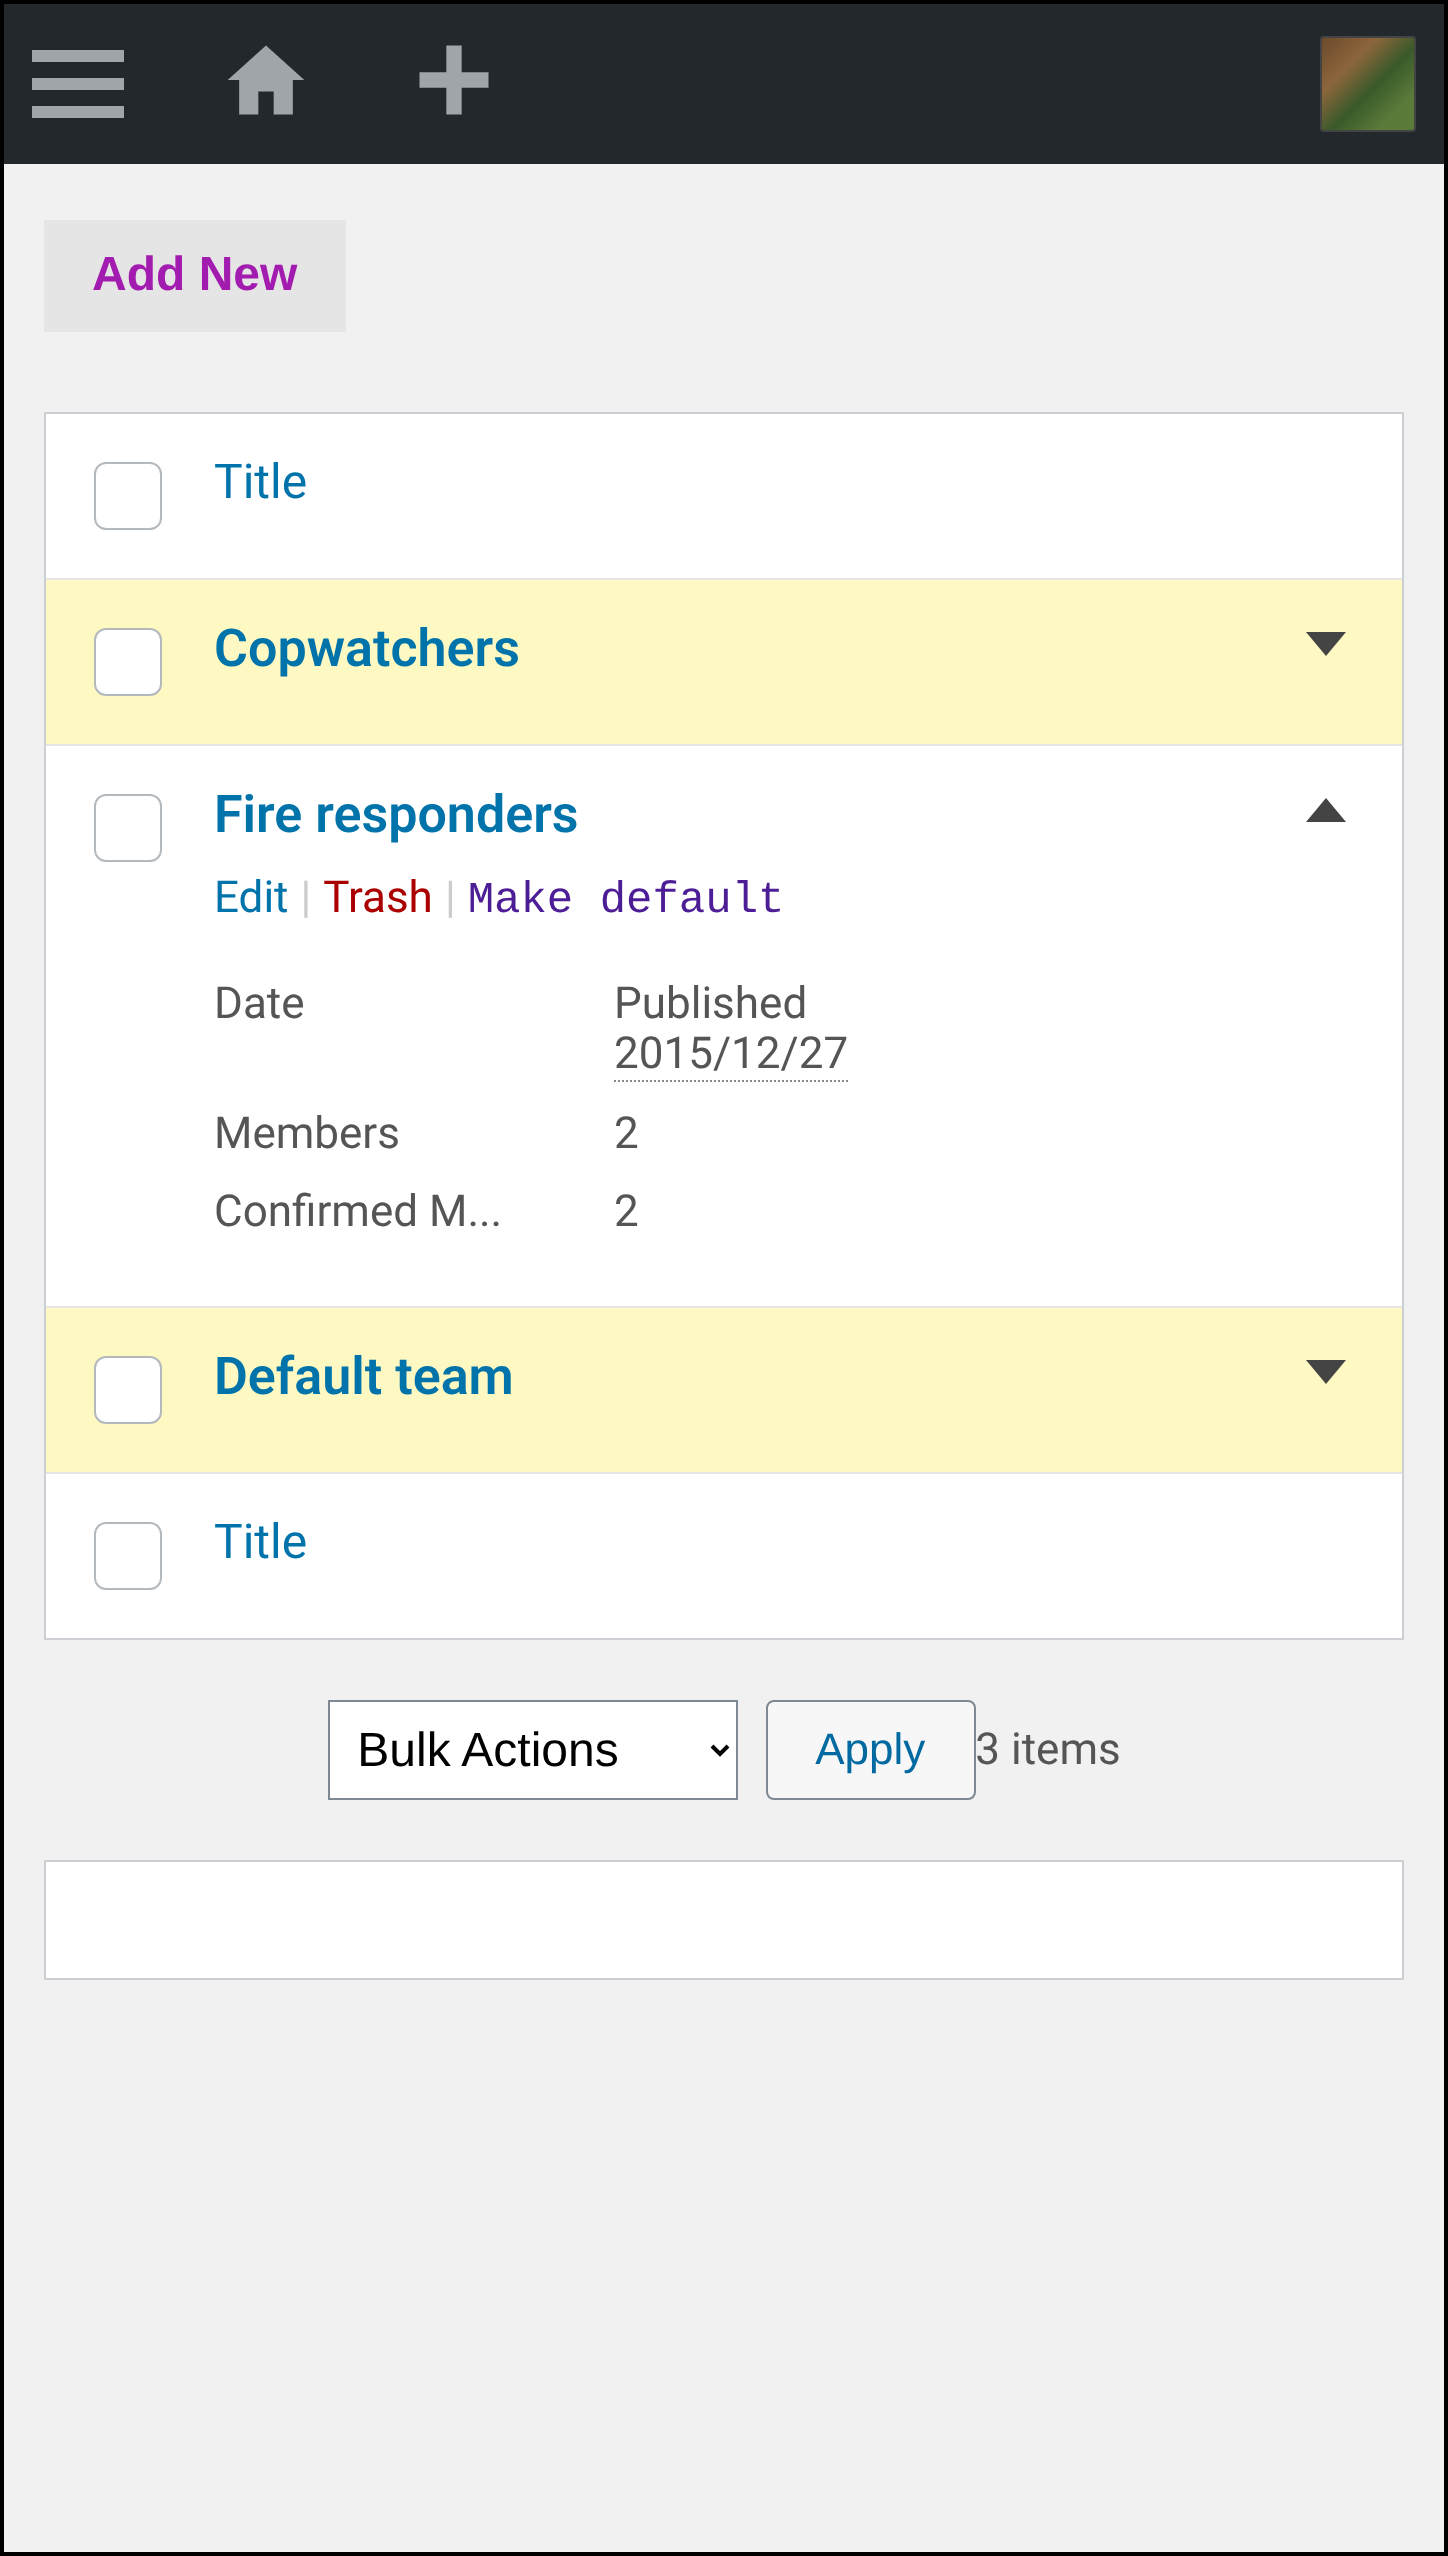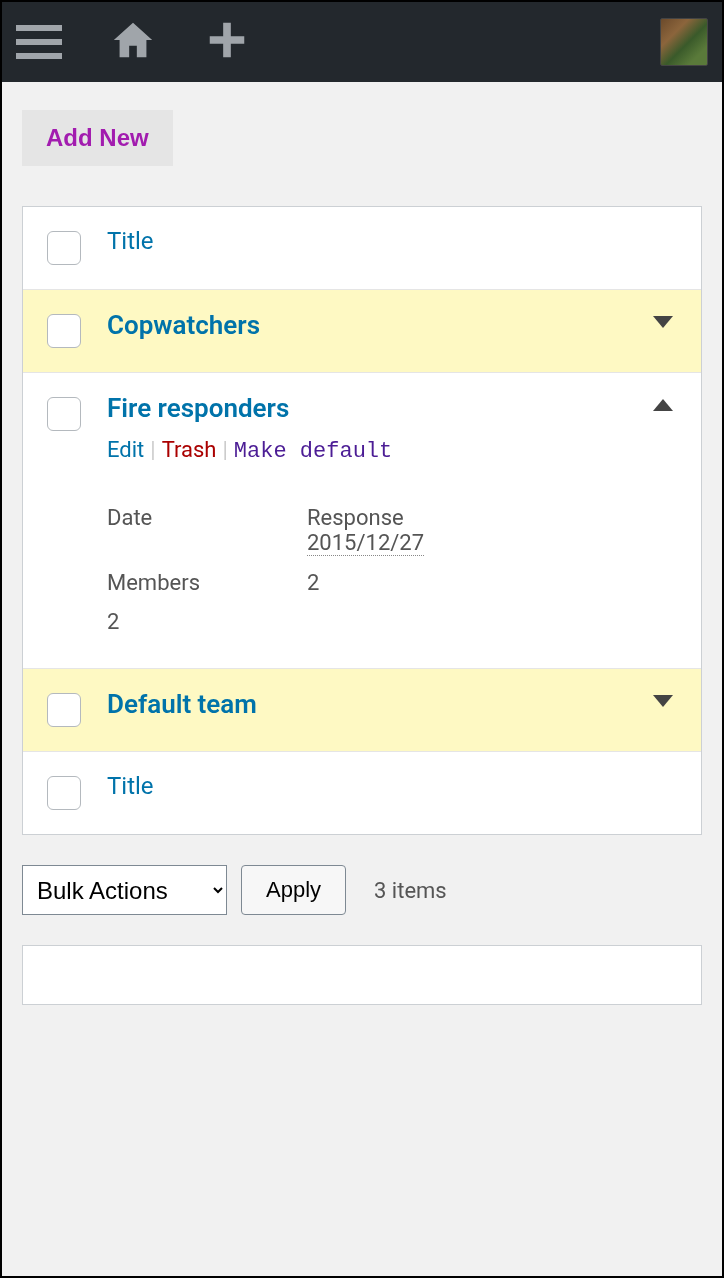--- a/index.html
+++ b/index.html
@@ -103,53 +103,52 @@
     margin-top: 14px;
     font-size: 22px;
   }
   .row-actions a { text-decoration: none; }
   .row-actions .edit { color: #0073aa; }
   .row-actions .trash { color: #a00; }
   .row-actions .default { color: #4c1d95; font-family: Liberation Mono, monospace; }
   .row-actions .sep { color: #ccc; padding: 0 6px; }
 
   .details {
-    margin-top: 41px;
+    margin-top: 27px;
     font-size: 22px;
     color: #555;
   }
   .detail-line { display:flex; margin-bottom: 14px; }
   .detail-label { width: 200px; }
   .detail-value { flex:1; }
   .detail-date { border-bottom: 1px dotted #888; display:inline-block; }
 
   .tablenav {
     display: flex;
     align-items: center;
-    justify-content: flex-start;
+    justify-content: center;
     padding: 30px 20px 30px 20px;
-    gap: 28px;
   }
   .tablenav-left { display:flex; gap: 14px; align-items:center; }
   select.bulk {
     font-size: 24px;
     padding: 10px 40px 10px 10px;
     height: 50px;
     border: 1px solid #7e8993;
     background: #fff;
     appearance: auto;
   }
   button.apply {
     font-size: 22px;
     padding: 10px 24px;
     height: 50px;
     border: 1px solid #7e8993;
     border-radius: 4px;
     background: #f7f7f7;
-    color: #000000;
+    color: #0369a1;
     cursor: pointer;
   }
   .item-count { font-size: 22px; color: #555; }
 
   .bottom-box {
     margin: 0 20px 20px 20px;
     border: 1px solid #ccd0d4;
     height: 60px;
     background: #fff;
   }
@@ -207,29 +206,30 @@
         <div class="cb-cell"><input type="checkbox" class="checkbox" style=""></div>
         <div class="title-cell">
           <a href="#" class="row-title">Fire responders</a>
           <div class="row-actions">
             <a href="#" class="edit">Edit</a><span class="sep">|</span><a href="#" class="trash">Trash</a><span class="sep">|</span><a href="#" class="default">Make default</a>
           </div>
           <div class="details">
             <div class="detail-line">
               <div class="detail-label">Date</div>
               <div class="detail-value">
-                <span>Response</span><br>
+                <span>Published</span><br>
                 <span class="detail-date">2015/12/27</span>
               </div>
             </div>
             <div class="detail-line">
               <div class="detail-label">Members</div>
               <div class="detail-value">2</div>
             </div>
             <div class="detail-line">
+              <div class="detail-label">Confirmed M...</div>
               <div class="detail-value">2</div>
             </div>
           </div>
         </div>
         <div class="toggle-arrow toggle-up"></div>
       </div>
     </div>
 
     <div class="row row-alt">
       <div class="row-inner">

